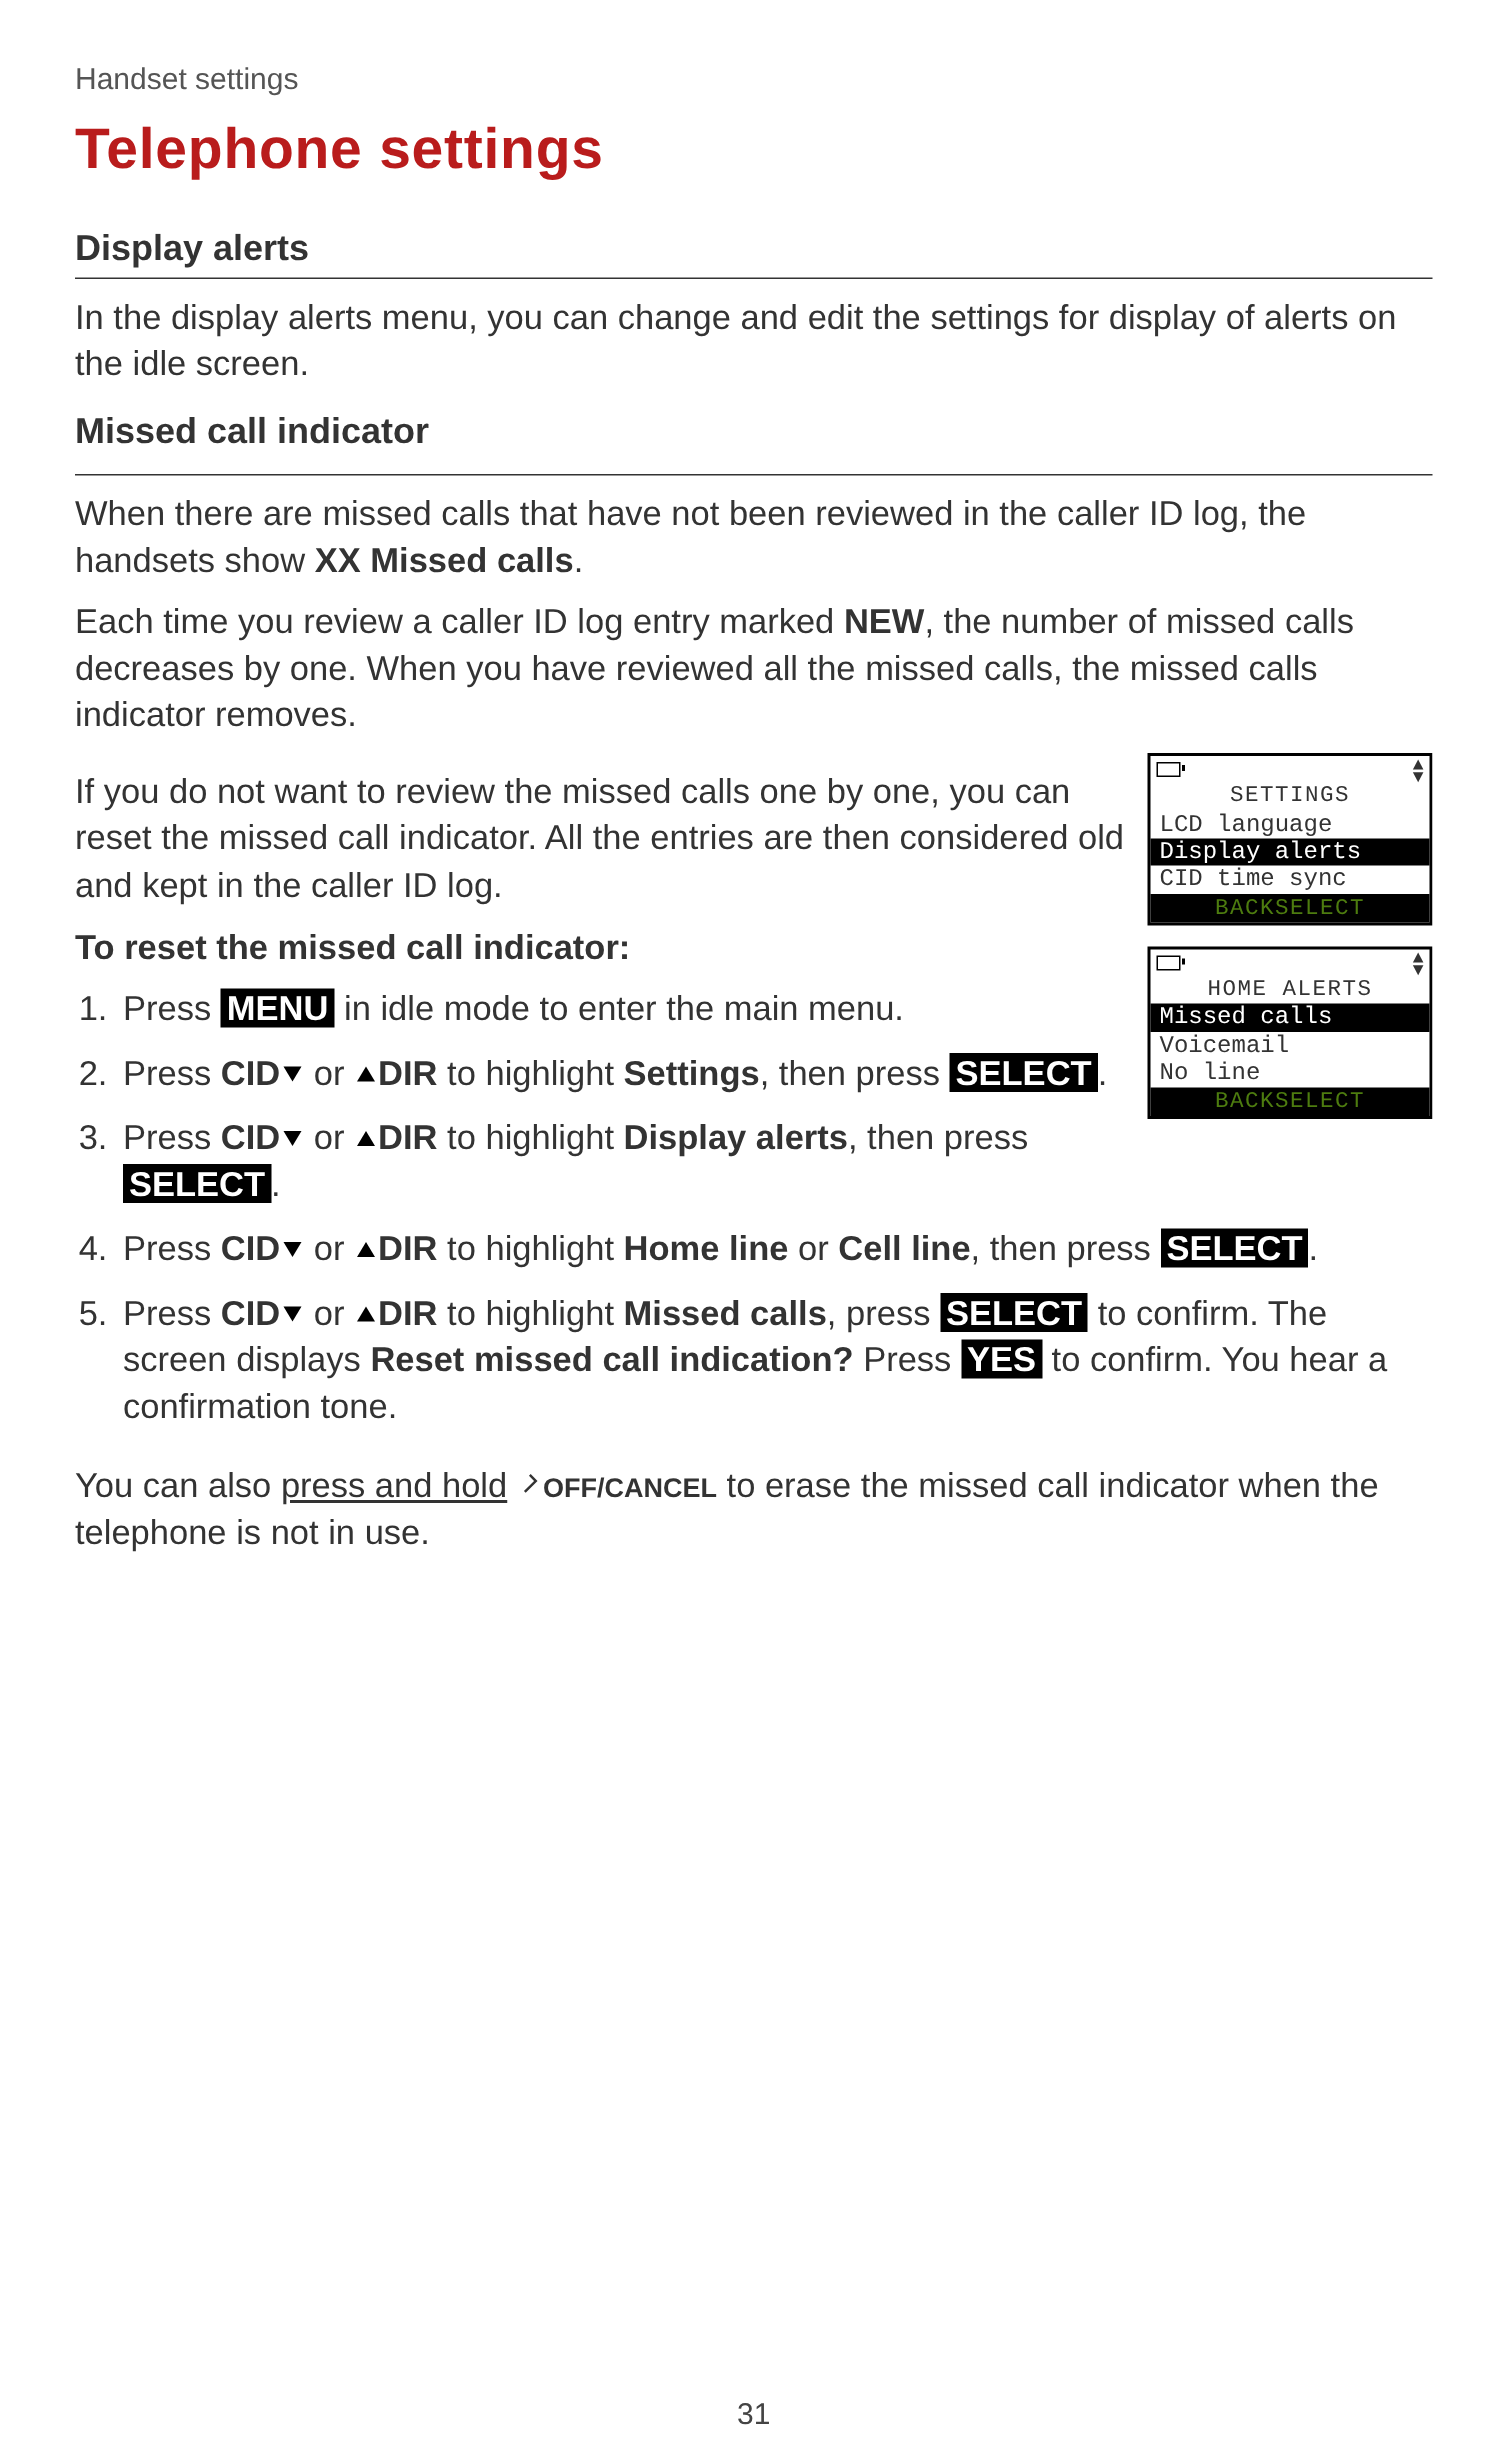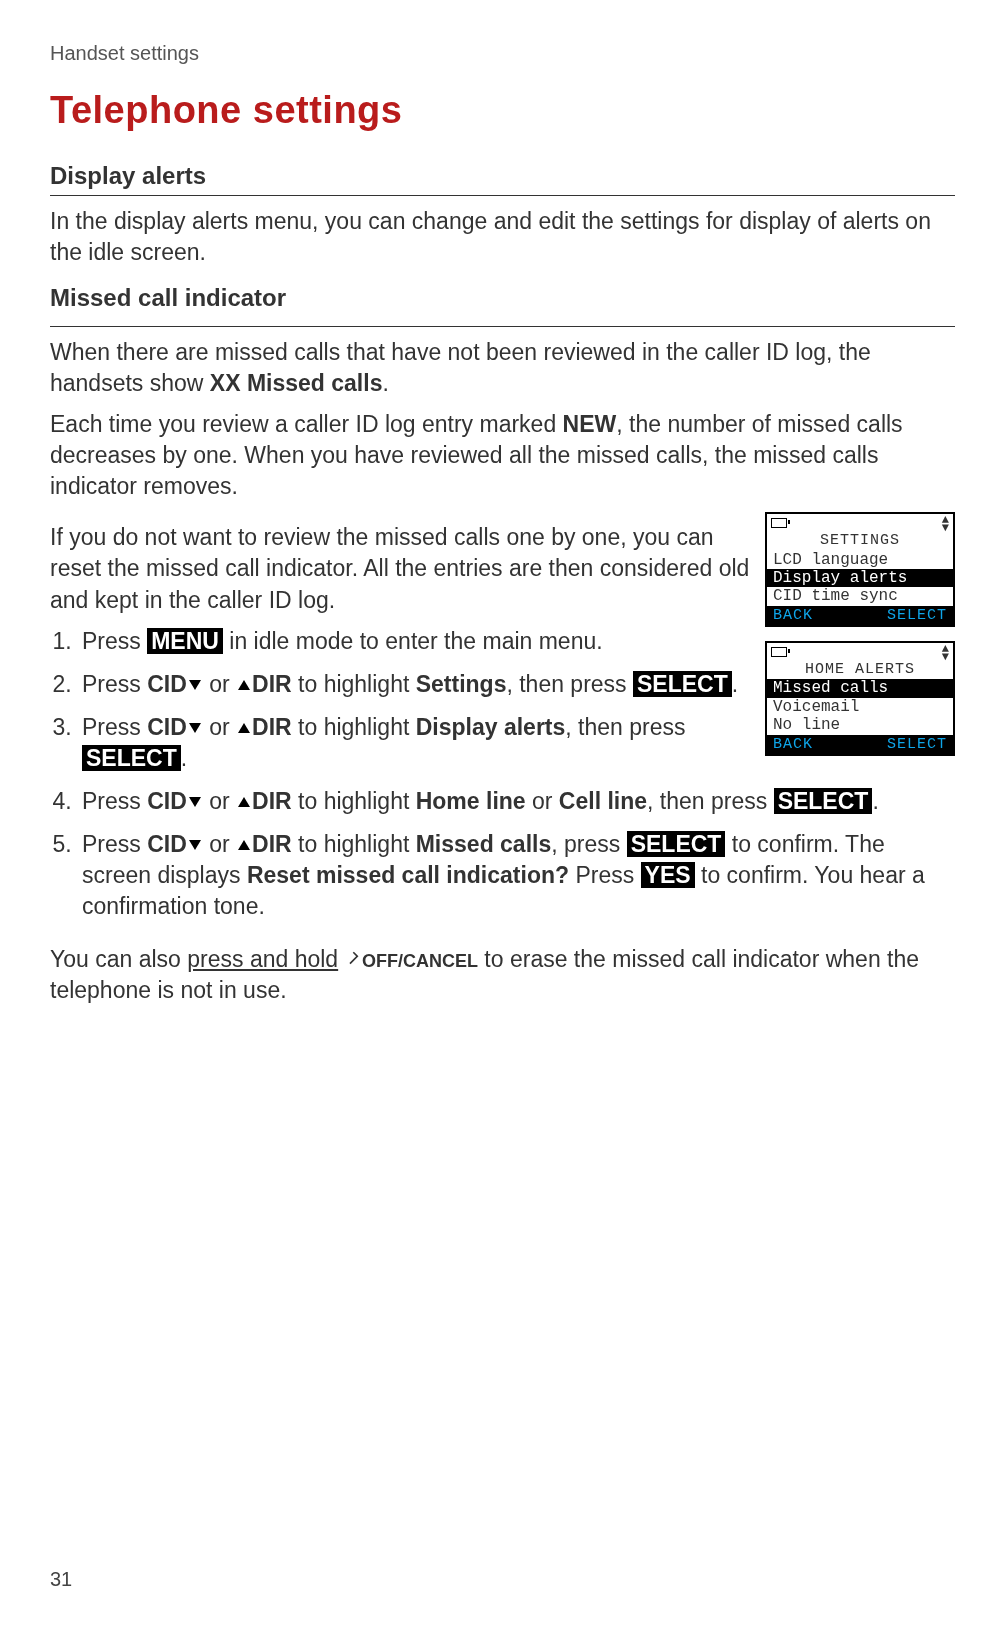--- a/index.html
+++ b/index.html
@@ -8,21 +8,21 @@
     font-family: Arial, Helvetica, sans-serif;
     color: #333;
     width: 1005px;
     box-sizing: border-box;
     font-size: 23px;
     line-height: 1.35;
   }
   .breadcrumb {
     font-size: 20px;
     color: #555;
-    margin-bottom: 18px;
+    margin-bottom: 8px;
   }
   h1 {
     font-size: 38px;
     font-weight: bold;
     margin: 0 0 24px 0;
     color: #b91c1c;
     letter-spacing: 0.5px;
   }
   h2 {
     font-size: 24px;
@@ -79,22 +79,22 @@
     white-space: pre;
     font-family: Liberation Mono, monospace;
   }
   .lcd .row.sel {
     background: #000;
     color: #fff;
   }
   .lcd .softkeys {
     display: flex;
     background: #000;
-    color: #0ea5e9;
-    justify-content: space-between;
+    color: #4d7c0f;
+    justify-content: center;
     padding: 1px 6px;
     font-size: 15px;
     letter-spacing: 1px;
   }
   .battery-icon {
     display: inline-block;
     width: 14px;
     height: 8px;
     border: 1.5px solid #000;
     position: relative;
@@ -122,21 +122,21 @@
   }
   .up-tri { border-bottom:10px solid #000; margin: 0 2px 1px 2px;}
   .down-tri { border-top:10px solid #000; margin: 0 2px 1px 2px;}
   .phone-icon {
     display:inline-block;
     transform: rotate(135deg);
     font-weight: bold;
     margin: 0 2px;
   }
   .page-num {
-    text-align: left;
+    text-align: center;
     font-size: 20px;
     margin-top: 560px;
     color: #444;
   }
   .content-row { overflow: hidden; }
 </style>
 </head>
 <body>
 
 <div class="breadcrumb">Handset settings</div>
@@ -188,20 +188,21 @@
       <div class="row">No line</div>
       <div class="softkeys">
         <span>BACK</span>
         <span>SELECT</span>
       </div>
     </div>
   </div>
 
   <p>If you do not want to review the missed calls one by one, you can reset the missed call indicator. All the entries are then considered old and kept in the caller ID log.</p>
 
+  <p class="bold">To reset the missed call indicator:</p>
 
   <ol>
     <li>
       <span>Press </span><span class="inv">MENU</span><span> in idle mode to enter the main menu.</span>
     </li>
     <li>
       <span>Press </span><span class="bold">CID</span><span class="down-tri"></span><span> or </span><span class="up-tri"></span><span class="bold">DIR</span><span> to highlight </span><span class="bold">Settings</span><span>, then press </span><span class="inv">SELECT</span><span>.</span>
     </li>
     <li>
       <span>Press </span><span class="bold">CID</span><span class="down-tri"></span><span> or </span><span class="up-tri"></span><span class="bold">DIR</span><span> to highlight </span><span class="bold">Display alerts</span><span>, then press </span><span class="inv">SELECT</span><span>.</span>

